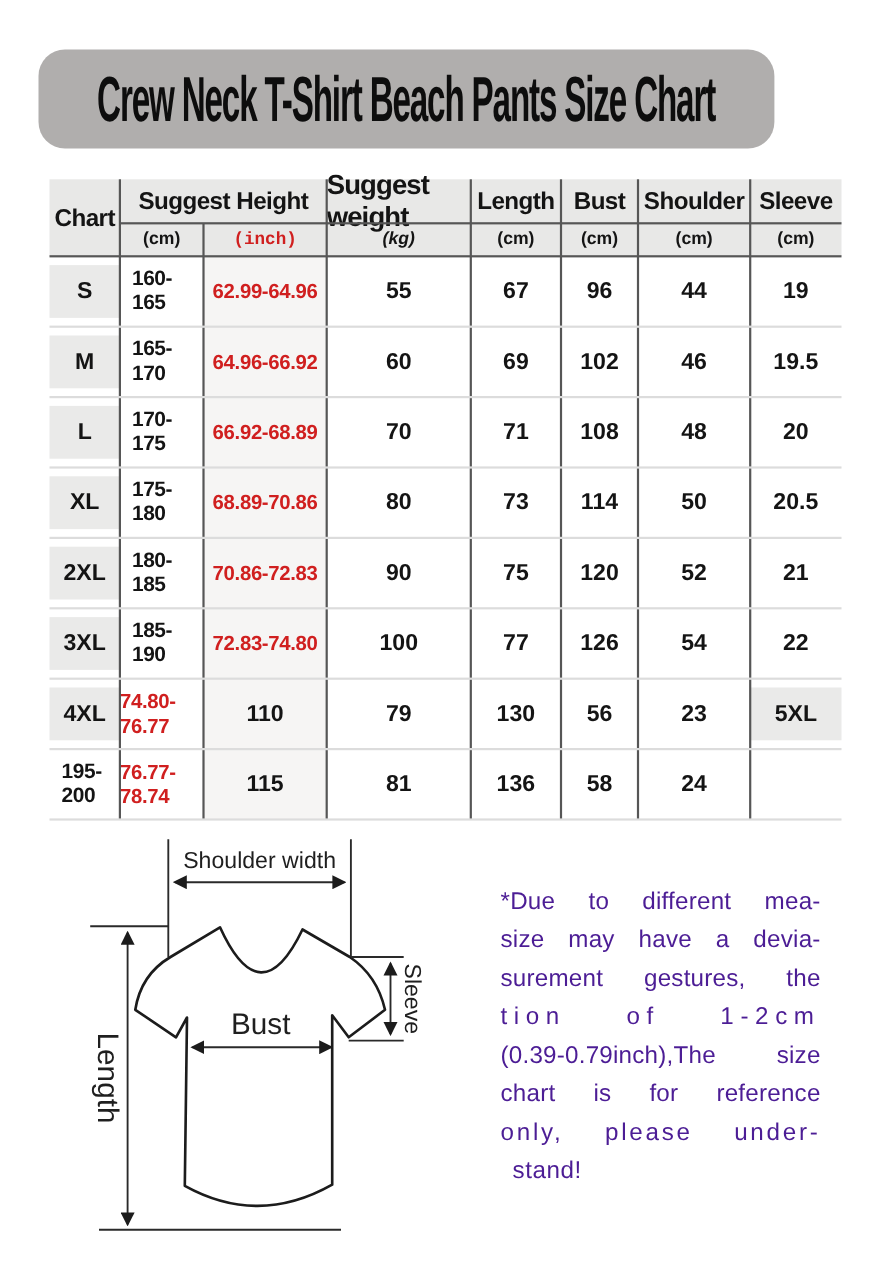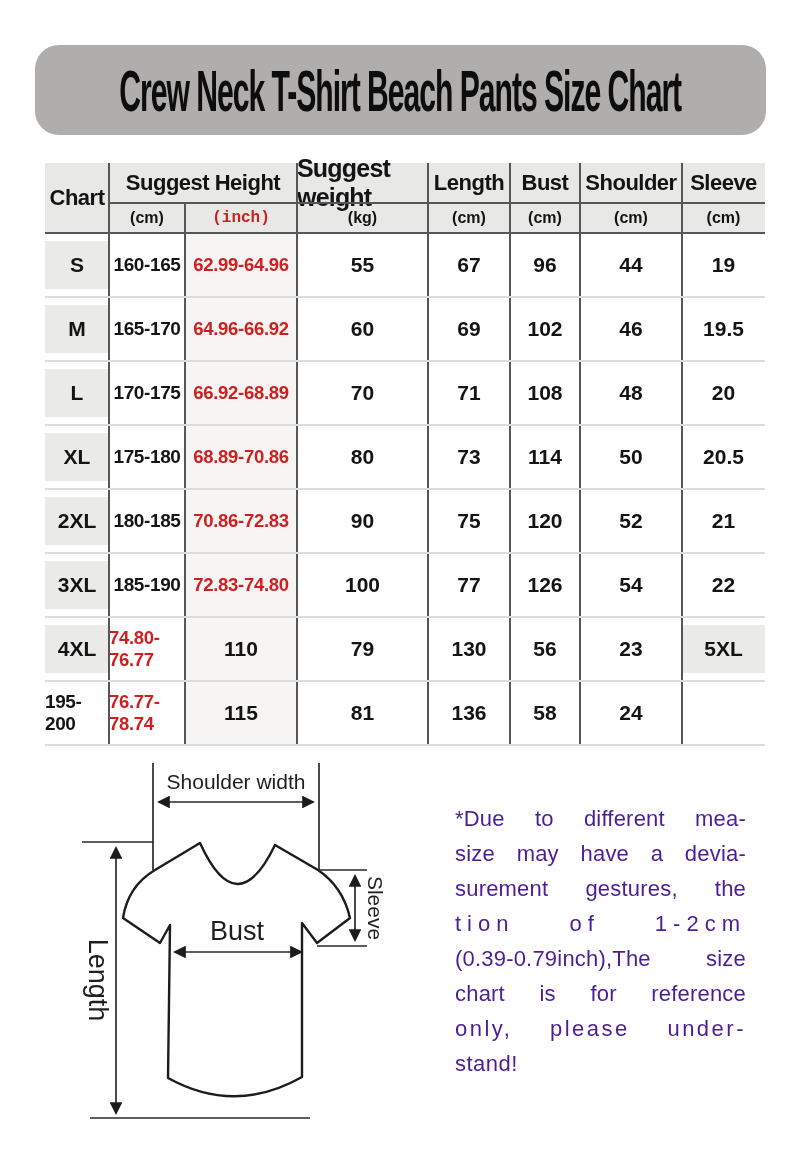--- a/index.html
+++ b/index.html
@@ -1,20 +1,20 @@
 <!DOCTYPE html>
 <html><head>
 <meta charset="utf-8">
 <style>
   html,body{margin:0;padding:0;background:#ffffff;}
   #page{position:relative;width:800px;height:1167px;background:#ffffff;overflow:hidden;
         font-family:"Liberation Sans",sans-serif;color:#141414;}
 
   
-  .banner{position:absolute;left:35px;top:45px;width:731px;height:90px;
+  .banner{position:absolute;left:35px;top:45px;width:669px;height:90px;
           background:#b0aead;border-radius:24px;
           display:flex;align-items:center;justify-content:center;}
   .banner-text{display:inline-block;white-space:nowrap;font-weight:bold;font-size:58px;
                letter-spacing:-2px;color:#0d0d0d;transform:scaleX(0.52);transform-origin:center;}
 
   
   .size-table{position:absolute;left:45px;top:163px;width:720px;height:582px;}
   .thead-bg{position:absolute;left:0;top:0;width:720px;height:70px;background:#e8e8e7;}
   .inch-band{position:absolute;left:140px;top:70px;width:112px;height:512px;background:#f6f5f4;}
 
@@ -31,28 +31,28 @@
 
   .h-size{grid-area:1/1/3/2;}
   .h-height{grid-area:1/2/2/4;}
   .h-weight{grid-area:1/4/2/5;}
   .h-length{grid-area:1/5/2/6;}
   .h-bust{grid-area:1/6/2/7;}
   .h-shoulder{grid-area:1/7/2/8;}
   .h-sleeve{grid-area:1/8/2/9;}
   .u-cm1{grid-area:2/2/3/3;}
   .u-inch{grid-area:2/3/3/4;font-family:Liberation Mono, monospace;}
-  .u-kg{grid-area:2/4/3/5;}
+  .u-kg{grid-area:2/4/3/5;font-style:italic;}
   .u-cm2{grid-area:2/5/3/6;}
   .u-cm3{grid-area:2/6/3/7;}
   .u-cm4{grid-area:2/7/3/8;}
   .u-cm5{grid-area:2/8/3/9;}
 
   .td{display:flex;align-items:center;justify-content:center;font-weight:bold;font-size:21px;}
-  .td.c2{font-size:19px;letter-spacing:-0.4px;}
+  .td.c2{font-size:19px;letter-spacing:-0.4px;padding-left:11px;}
   .td.c3{font-size:18.5px;letter-spacing:-0.3px;color:#d01f1f;}
   .size-box{width:100%;height:48px;background:#eaeae9;display:flex;align-items:center;
             justify-content:center;font-size:21px;font-weight:bold;}
 
   
   .vl{position:absolute;width:2px;top:0;height:582px;background:#565656;}
   .vl1{left:63px;} .vl2{left:139px;top:40px;height:542px;} .vl3{left:251px;}
   .vl4{left:382px;} .vl5{left:464px;} .vl6{left:534px;} .vl7{left:636px;}
   .hd{position:absolute;height:2px;background:#565656;}
   .hd1{top:39px;left:64px;width:656px;}
@@ -63,21 +63,21 @@
   .diagram{position:absolute;left:55px;top:755px;width:380px;height:385px;}
   .diagram svg{display:block;}
   .svg-label{font-family:"Liberation Sans",sans-serif;fill:#1f1f1f;}
 
   
   .note{position:absolute;left:455px;top:801px;width:291px;font-size:22px;line-height:35px;
         color:#4c1d95;}
   .nl{text-align:justify;text-align-last:justify;letter-spacing:0.2px;}
   .nl-wide{letter-spacing:6px;}
   .nl-mid{letter-spacing:2.5px;}
-  .nl-last{text-align:left;text-align-last:left;letter-spacing:0.5px;}
+  .nl-last{text-align:left;text-align-last:left;letter-spacing:0.5px;margin-left:11px;}
 </style>
 </head>
 <body>
 
 <div id="page">
 
   <div class="banner">
     <span class="banner-text">Crew Neck T-Shirt Beach Pants Size Chart</span>
   </div>
 

